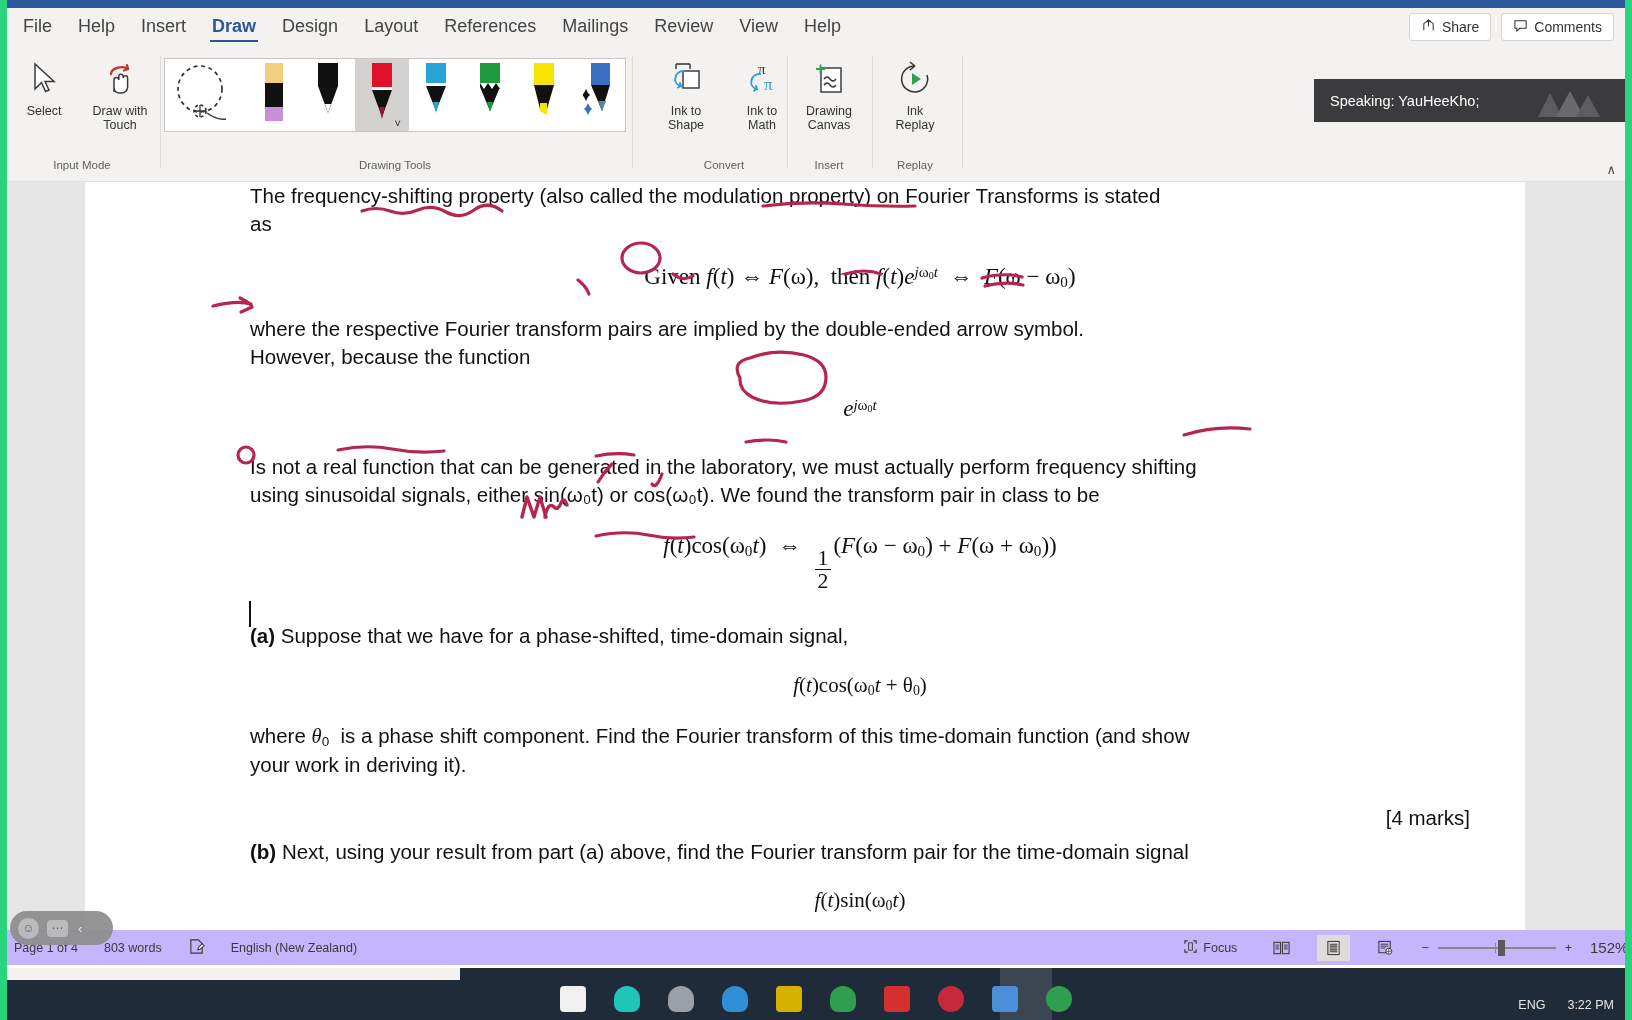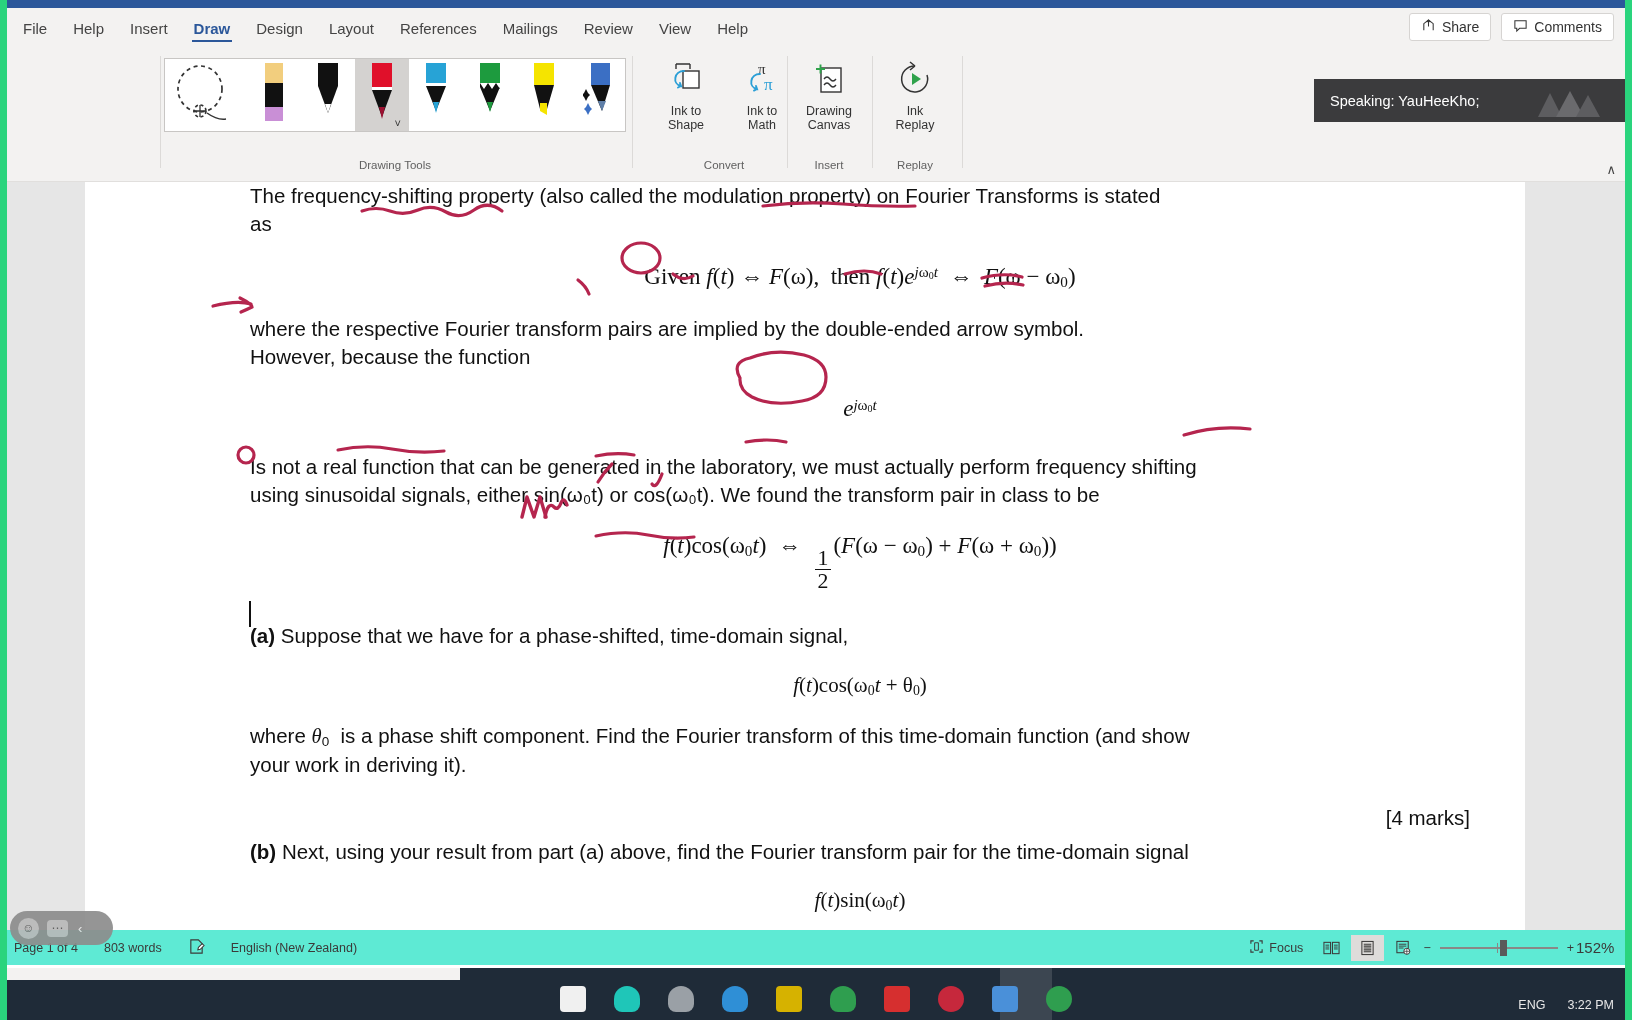--- a/index.html
+++ b/index.html
@@ -25,21 +25,21 @@
     background: #2b579a; z-index: 40;
   }
 
   
   .tabbar {
     position: absolute; left: 0; top: 8px; width: 1632px; height: 38px;
     background: #f3f2f1; display: flex; align-items: flex-end;
     padding-left: 10px; z-index: 30;
   }
   .tab {
-    font-size: 15px; color: #444; padding: 4px 13px 9px 13px;
+    font-size: 18px; color: #444; padding: 4px 13px 9px 13px;
     cursor: default; white-space: nowrap; position: relative;
   }
   .tab.active { color: #2b579a; font-weight: 600; }
   .tab.active::after {
     content: ""; position: absolute; left: 11px; right: 11px; bottom: 4px;
     height: 2px; background: #2b579a;
   }
   .tabbar-right {
     margin-left: auto; display: flex; align-items: center; gap: 10px;
     padding-right: 18px; padding-bottom: 5px;
@@ -132,26 +132,26 @@
 
   
   .caret {
     position: absolute; left: 249px; top: 419px; width: 2px; height: 26px;
     background: #111;
   }
 
   
   .statusbar {
     position: absolute; left: 0; top: 930px; width: 1632px; height: 35px;
-    background: #5eead4; display: flex; align-items: center;
+    background: #c4b5fd; display: flex; align-items: center;
     font-size: 12.5px; color: #3b3a39; z-index: 20;
   }
   .sb-left { display: flex; align-items: center; gap: 26px; padding-left: 14px; }
   .sb-right { margin-left: auto; display: flex; align-items: center;
-              gap: 2px; padding-right: 14px; }
+              gap: 18px; }
   .viewbtn { padding: 5px 9px; display: flex; align-items: center; }
   .viewbtn.active { background: #dedcda; }
   .zoomslider { display: flex; align-items: center; gap: 9px; }
   .ztrack { position: relative; width: 118px; height: 2px; background: #8a8886; }
   .zmid { position: absolute; left: 57px; top: -4px; width: 1px; height: 10px; background: #8a8886; }
   .zthumb { position: absolute; left: 60px; top: -7px; width: 7px; height: 16px; background: #5a5a5a; }
   .zpct { width: 42px; font-size: 15px; }
 
   
   .reactpill {
@@ -221,20 +221,46 @@
               <path d="M2 3 h12 v8 H7 l-3 3 v-3 H2 Z" fill="none" stroke="#333" stroke-width="1.1"></path>
             </svg>
         </span>
         <span>Comments</span>
       </div>
     </div>
   </div>
 
   <div class="ribbon">
 
+    <div class="grp" style="left:8px;width:148px">
+      <div class="grp-items">
+        <div class="bigbtn">
+          <div class="ico">
+            <svg width="30" height="36" viewBox="0 0 30 36">
+                <path d="M6 3 L6 28 L12.5 21.5 L16.5 30.5 L20 29 L16 20.5 L25 20.5 Z" fill="#fff" stroke="#3a3a3a" stroke-width="1.5"></path>
+              </svg>
+          </div>
+          <div class="lbl">Select</div>
+        </div>
+        <div class="bigbtn">
+          <div class="ico">
+            <svg width="34" height="38" viewBox="0 0 34 38">
+              <path d="M8 14 C8 8 20 5 25 9" fill="none" stroke="#c0392b" stroke-width="2.4" stroke-linecap="round"></path>
+              <path d="M25 9 l-1 -4 M25 9 l-4 1.5" fill="none" stroke="#c0392b" stroke-width="2.2" stroke-linecap="round"></path>
+              <path d="M11 32 v-12 a2.4 2.4 0 0 1 4.8 0 v-3.5 a2.2 2.2 0 0 1 4.4 0 v1.5 a2.2 2.2 0 0 1 4.4 0 v9 a6 6 0 0 1 -6 6 h-2.5 a5 5 0 0 1 -5 -5 z" fill="#fff" stroke="#3a3a3a" stroke-width="1.5"></path>
+            </svg>
+          </div>
+          <div class="lbl">
+            <span>Draw with</span><br>
+            <span>Touch</span>
+          </div>
+        </div>
+      </div>
+      <div class="grp-label">Input Mode</div>
+    </div>
     <div class="grp-sep" style="left:160px"></div>
 
     <div class="grp" style="left:170px;width:450px">
       <div class="grp-items">
         <div class="pengal">
           <div class="pen lasso">
             <svg width="72" height="66" viewBox="0 0 72 66">
               <ellipse cx="30" cy="28" rx="22" ry="23" fill="none" stroke="#333" stroke-width="1.7" stroke-dasharray="4 3.6"></ellipse>
               <circle cx="30" cy="50" r="6" fill="none" stroke="#333" stroke-width="1.6" stroke-dasharray="3 2.6"></circle>
               <path d="M30 44 v12 M24 50 h12" stroke="#333" stroke-width="1.3"></path>

